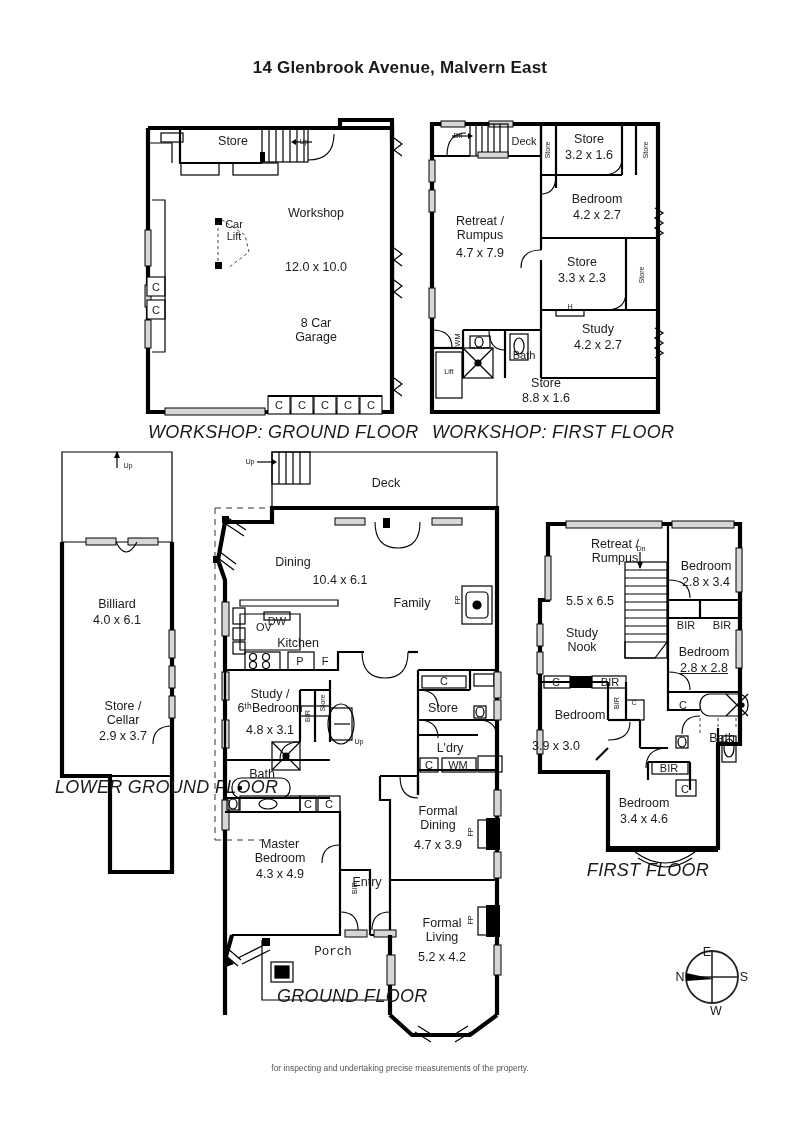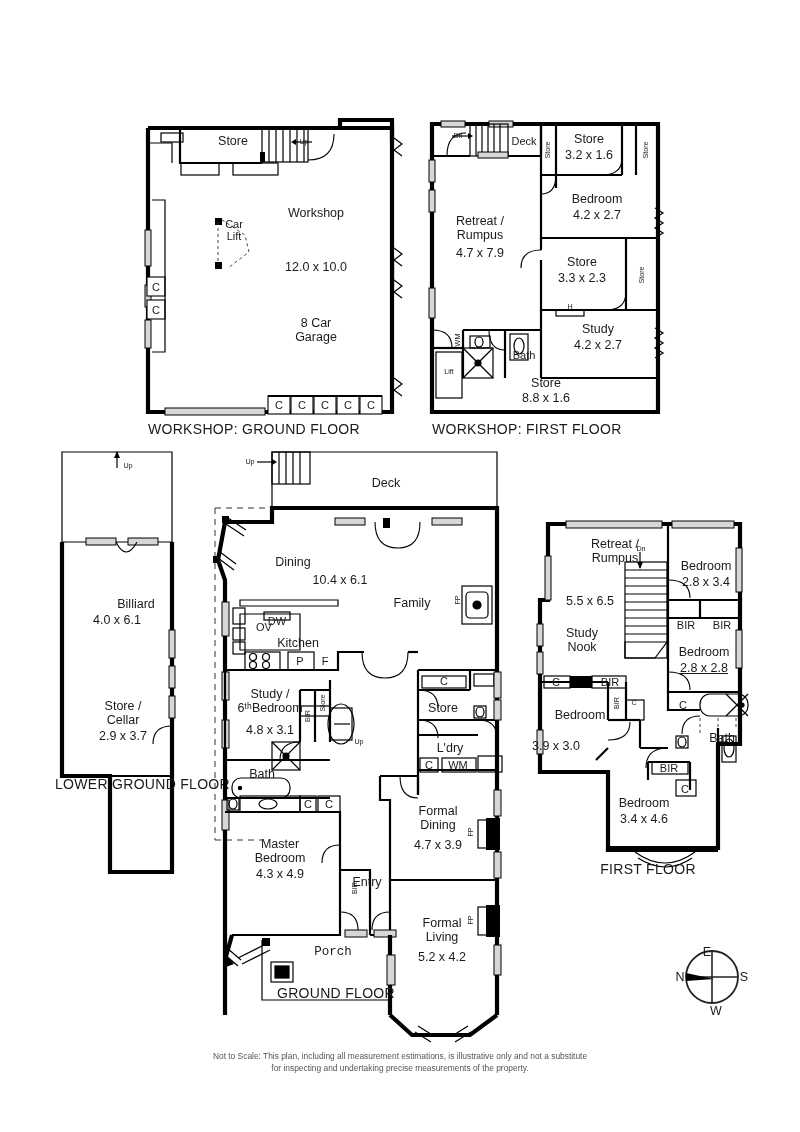--- a/index.html
+++ b/index.html
@@ -1,21 +1,21 @@
 <!DOCTYPE html>
 <html><head>
 <meta charset="utf-8">
 <style>
   html,body{margin:0;padding:0;background:#ffffff;}
   body{width:800px;height:1132px;position:relative;overflow:hidden;
        font-family:"Liberation Sans","DejaVu Sans",sans-serif;color:#1a1a1a;}
   #plan{position:absolute;inset:0;}
   .t{position:absolute;text-align:center;line-height:1.12;white-space:pre;}
   .title{font-weight:bold;font-size:17px;letter-spacing:.2px;}
-  .floorlbl{font-size:14px;letter-spacing:.3px;}
+  .floorlbl{font-size:18px;letter-spacing:.3px;font-style:italic;}
   .rm{font-size:12.5px;}
   .rmsm{font-size:11px;}
   .tiny{font-size:7.2px;}
   .vtiny{font-size:7.2px;transform:translate(-50%,-50%) rotate(-90deg);transform-origin:center;}
   .ctr{transform:translate(-50%,-50%);}
   .foot{font-size:8.4px;color:#555;line-height:1.45;}
   svg{position:absolute;left:0;top:0;overflow:visible;}
   .w{fill:none;stroke:#000;stroke-width:4.2;}
   .wt{fill:none;stroke:#000;stroke-width:1.2;}
   .wm{fill:none;stroke:#000;stroke-width:2.2;}
@@ -24,20 +24,21 @@
   .win{fill:#d7d7d7;stroke:#000;stroke-width:1;}
   .blk{fill:#000;}
   .wht{fill:#fff;stroke:#000;stroke-width:1.1;}
   .arc{fill:none;stroke:#000;stroke-width:1.1;}
 </style>
 </head>
 <body>
 
 <div id="plan">
 
+  <div class="t title ctr" style="left:400px;top:68px;">14 Glenbrook Avenue, Malvern East</div>
 
   <svg width="800" height="1132">
 
     <path class="w" d="M148,128 L148,412 L392,412 L392,128 L148,128"></path>
 
     <rect x="165" y="408" width="100" height="7" fill="#d7d7d7" stroke="#000" stroke-width="1"></rect>
 
     <path class="w" d="M340,128 L340,120 L392,120 L392,140"></path>
 
     <path class="wm" d="M180,128 L180,163 L262,163"></path>
@@ -210,21 +211,21 @@
     <rect class="win" x="128" y="538" width="30" height="7"></rect>
     <path class="arc" d="M116,542 Q126,562 137,542"></path>
     <rect class="win" x="169" y="630" width="6" height="28"></rect>
     <rect class="win" x="169" y="666" width="6" height="22"></rect>
     <rect class="win" x="169" y="696" width="6" height="22"></rect>
     <path class="arc" d="M172,726 Q153,726 153,744"></path>
     <line class="wt" x1="117" y1="452" x2="117" y2="468"></line>
     <path class="blk" d="M114,458 l6,0 l-3,-7 z"></path>
   </svg>
   <div class="t tiny ctr" style="left:128px;top:466px;">Up</div>
-  <div class="t rm ctr" style="left:117px;top:604px;margin-left:19px;">Billiard</div>
+  <div class="t rm ctr" style="left:117px;top:604px;">Billiard</div>
   <div class="t rm ctr" style="left:117px;top:620px;">4.0 x 6.1</div>
   <div class="t rm ctr" style="left:123px;top:713px;">Store /
 Cellar</div>
   <div class="t rm ctr" style="left:123px;top:736px;">2.9 x 3.7</div>
   <div class="t floorlbl" style="left:55px;top:777px;text-align:right;">LOWER GROUND FLOOR</div>
 
   <svg width="800" height="1132">
 
     <path class="wt" d="M272,452 L272,508 L497,508 L497,452 Z"></path>
     <g class="wt">
@@ -535,16 +536,15 @@
     <circle cx="712" cy="977" r="26" fill="none" stroke="#222" stroke-width="1.8"></circle>
     <path d="M712,951 L712,1003" stroke="#222" stroke-width="1.6"></path>
     <path d="M686,977 L738,977" stroke="#222" stroke-width="1.6"></path>
     <path d="M686,973 L714,979 L686,981 Z" fill="#000"></path>
   </svg>
   <div class="t rm ctr" style="left:680px;top:977px;">N</div>
   <div class="t rm ctr" style="left:707px;top:952px;">E</div>
   <div class="t rm ctr" style="left:744px;top:977px;">S</div>
   <div class="t rm ctr" style="left:716px;top:1011px;">W</div>
 
-  <div class="t foot ctr" style="left:400px;top:1056px;">Not to Scale: This plan, including all measurement estimations, is illustrative only and not a substitute</div>
   <div class="t foot ctr" style="left:400px;top:1068px;">for inspecting and undertaking precise measurements of the property.</div>
 
 </div>
 
 </body></html>

